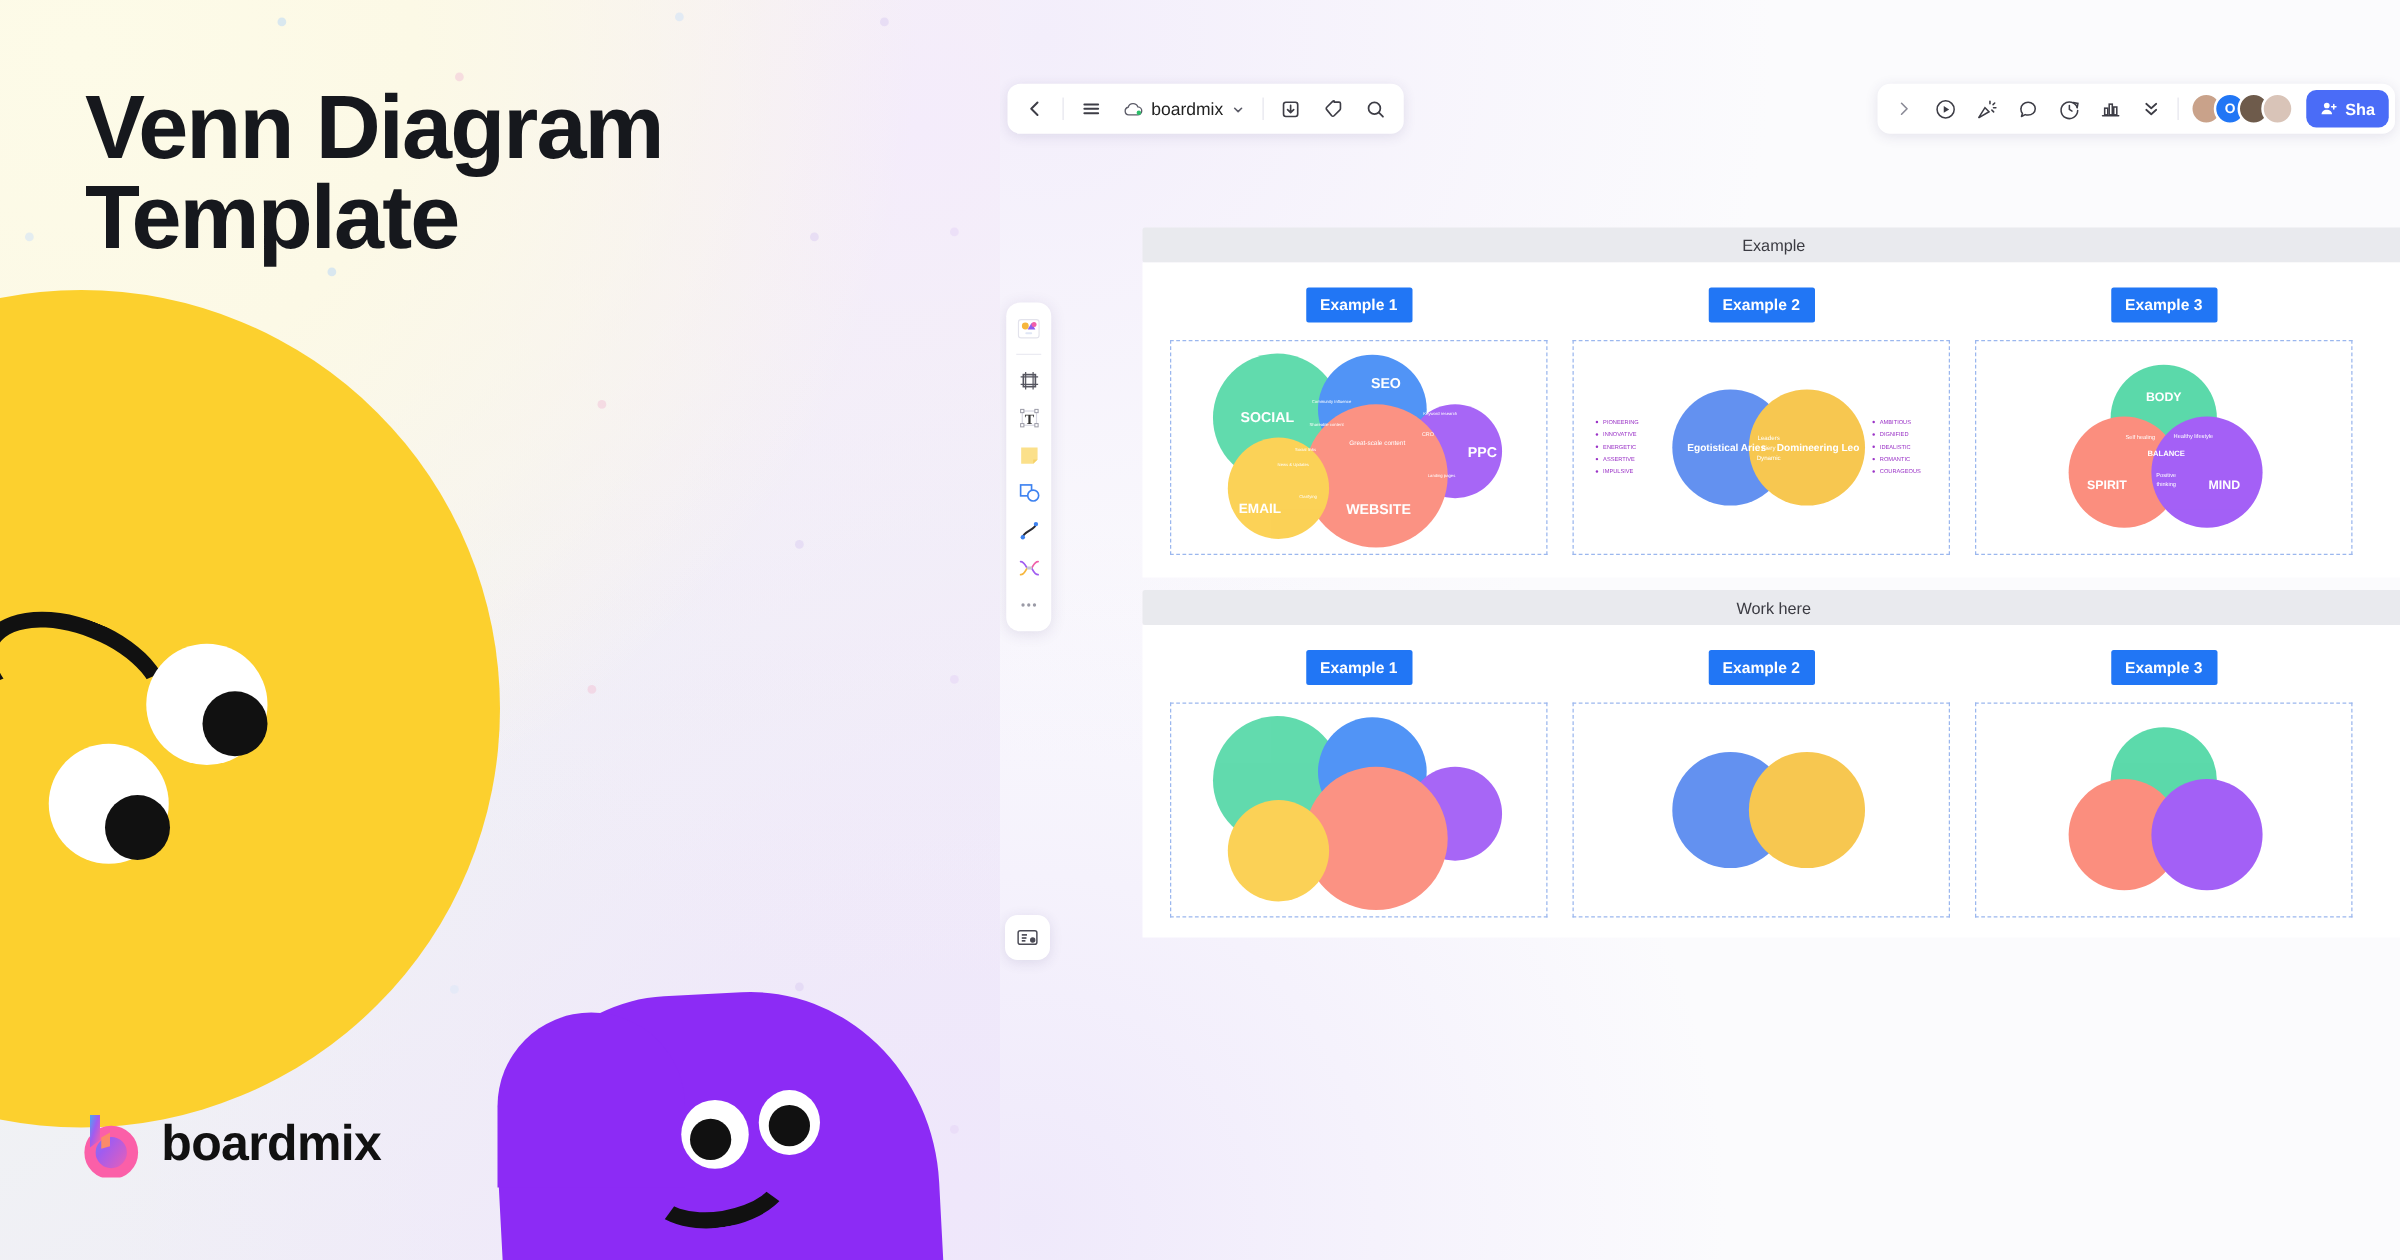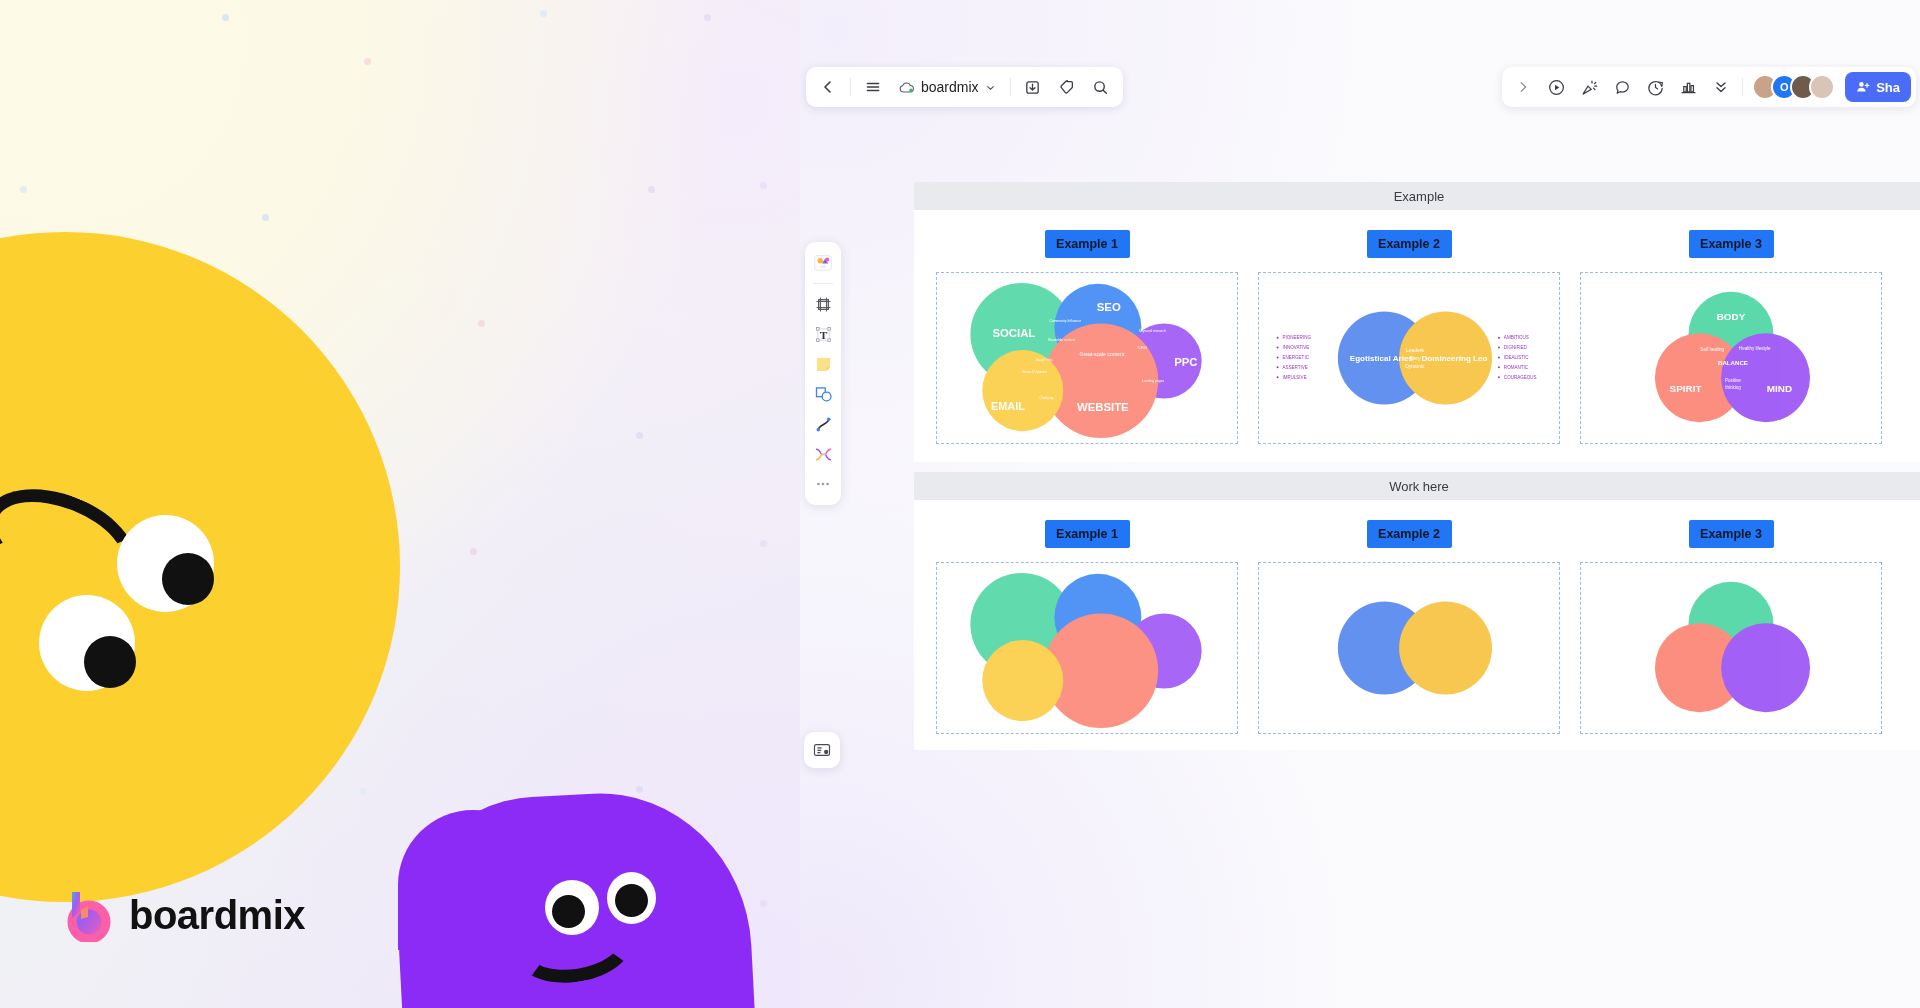--- a/index.html
+++ b/index.html
@@ -148,21 +148,21 @@
   .frame-header {
     background: #e9eaee; height: 28px; display: flex; align-items: center; justify-content: center;
     font-size: 13px; color: #3b3b42; border-radius: 2px;
   }
   .frame-body { background: #fff; padding: 20px 0 0 0; }
   .frame-body.top { height: 252px; }
   .frame-body.bottom { height: 250px; }
   .row { display: flex; gap: 20px; padding: 0 22px; }
   .col { width: 302px; display: flex; flex-direction: column; align-items: center; }
   .ex-badge {
-    background: #2176f5; color: #0f172a; font-size: 12.5px; font-weight: 600;
+    background: #2176f5; color: #ffffff; font-size: 12.5px; font-weight: 600;
     padding: 7px 0; width: 85px; text-align: center; border-radius: 2px; margin-bottom: 14px;
   }
   .venn-box {
     width: 100%; height: 172px; border: 1px dashed #9bb7ee; background: #fff;
     position: relative; overflow: hidden;
   }
   .venn-svg { position: absolute; inset: 0; width: 100%; height: 100%; }
   .venn-label { font-weight: 600; fill: #fff; }
 
   
@@ -187,20 +187,22 @@
   <div class="tiny-dot" style="left:636px;top:432px;background:#dcd0f2;"></div>
   <div class="tiny-dot" style="left:760px;top:540px;background:#e5d6f5;"></div>
   <div class="tiny-dot" style="left:262px;top:636px;background:#cfe2f7;"></div>
   <div class="tiny-dot" style="left:360px;top:788px;background:#dce8f7;"></div>
   <div class="tiny-dot" style="left:178px;top:794px;background:#f0dff0;"></div>
   <div class="tiny-dot" style="left:636px;top:786px;background:#dcd0f2;"></div>
   <div class="tiny-dot" style="left:540px;top:912px;background:#cfe2f7;"></div>
   <div class="tiny-dot" style="left:760px;top:900px;background:#e5d6f5;"></div>
   <div class="tiny-dot" style="left:120px;top:300px;background:#f5e2d0;"></div>
 
+  <div id="promo-title">Venn Diagram
+Template</div>
 
   <div id="yellow-blob"></div>
   <div id="yellow-brow"></div>
   <div class="eye-white" id="ye1"></div>
   <div class="eye-pupil" id="yp1"></div>
   <div class="eye-white" id="ye2"></div>
   <div class="eye-pupil" id="yp2"></div>
 
   <div id="purple-blob"></div>
   <div id="purple-bump"></div>

